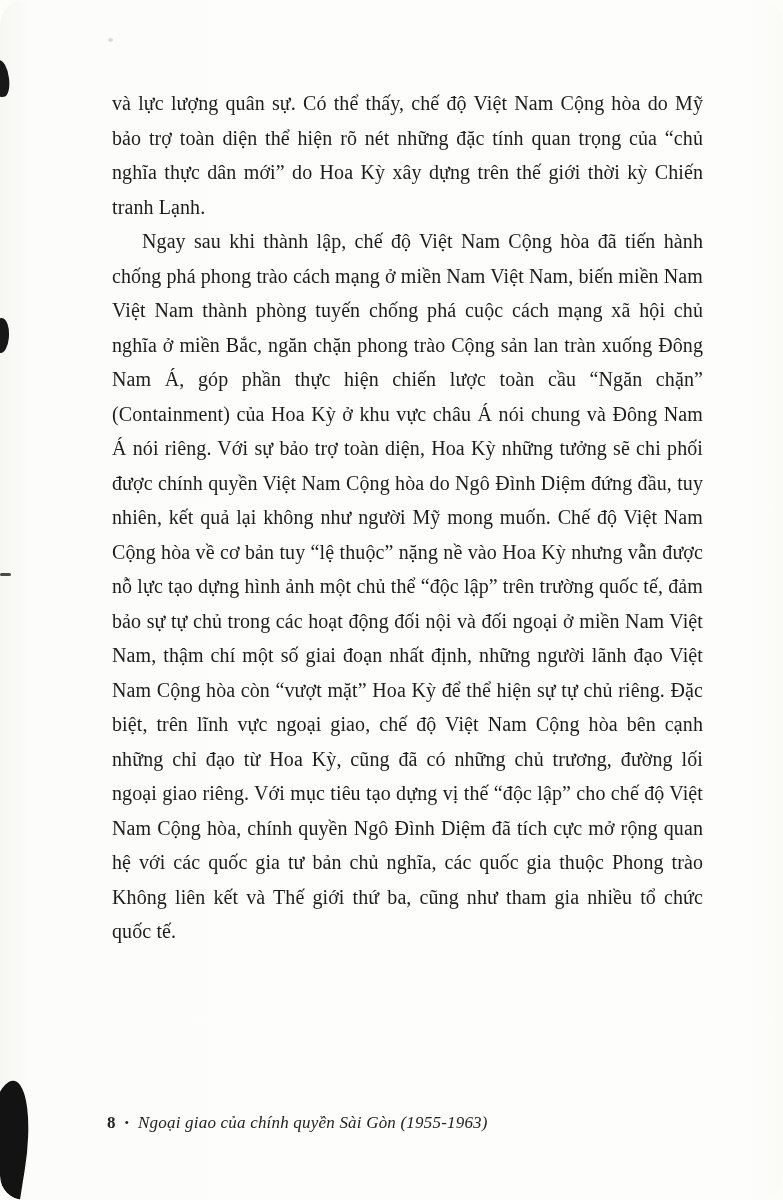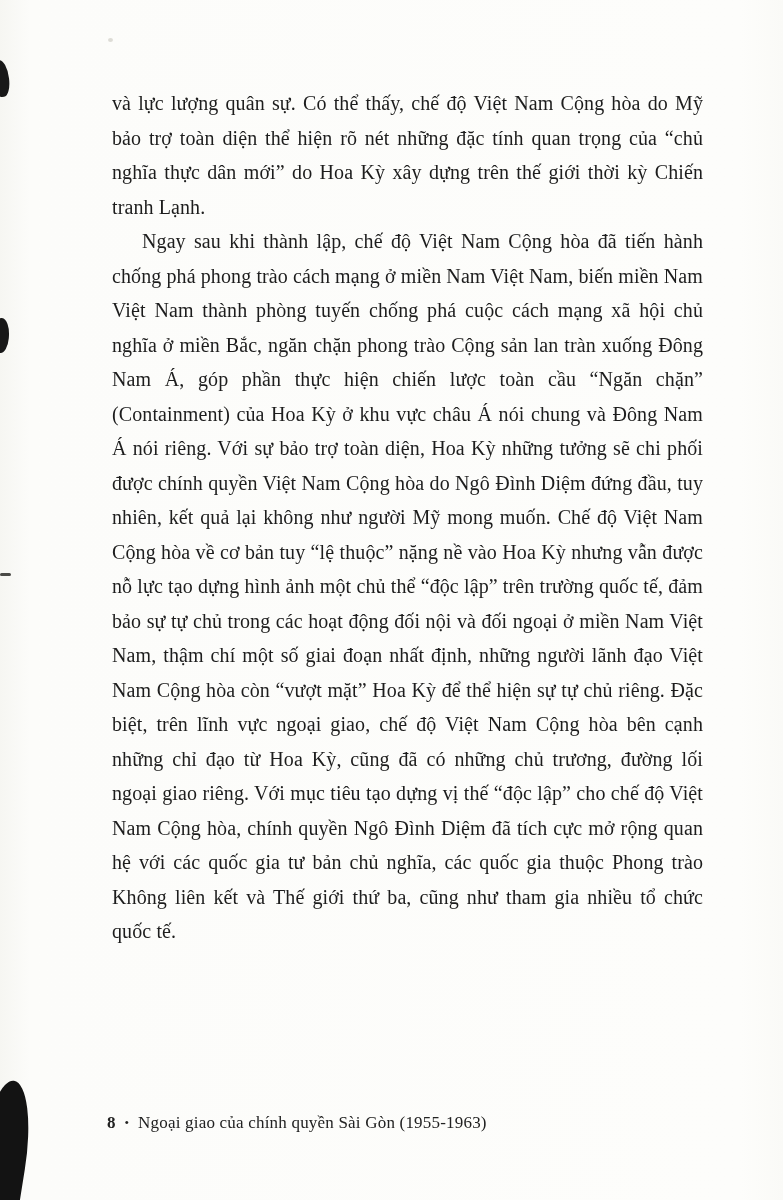--- a/index.html
+++ b/index.html
@@ -1,15 +1,15 @@
 <!DOCTYPE html>
 <html><head>
 <meta charset="utf-8">
 <style>
-  * { margin: 0; padding: 0; box-sizing: border-box; }
+  * { margin: 0; padding: 0; box-sizing: border-box; border-radius: 24px; }
 
   html, body {
     width: 783px;
     height: 1200px;
     background: #fcfcfa;
   }
 
   .page {
     position: relative;
     width: 783px;
@@ -88,20 +88,21 @@
     font-weight: bold;
     font-style: normal;
   }
   .footer .sep {
     font-size: 13px;
     margin: 0 9px;
     position: relative;
     top: -1px;
   }
   .footer .book-title {
+    font-style: italic;
     letter-spacing: 0.2px;
   }
 </style>
 </head>
 <body>
 
 <div class="page">
 
   <div class="artifact artifact-top-blob"></div>
   <div class="artifact artifact-mid-blob"></div>

